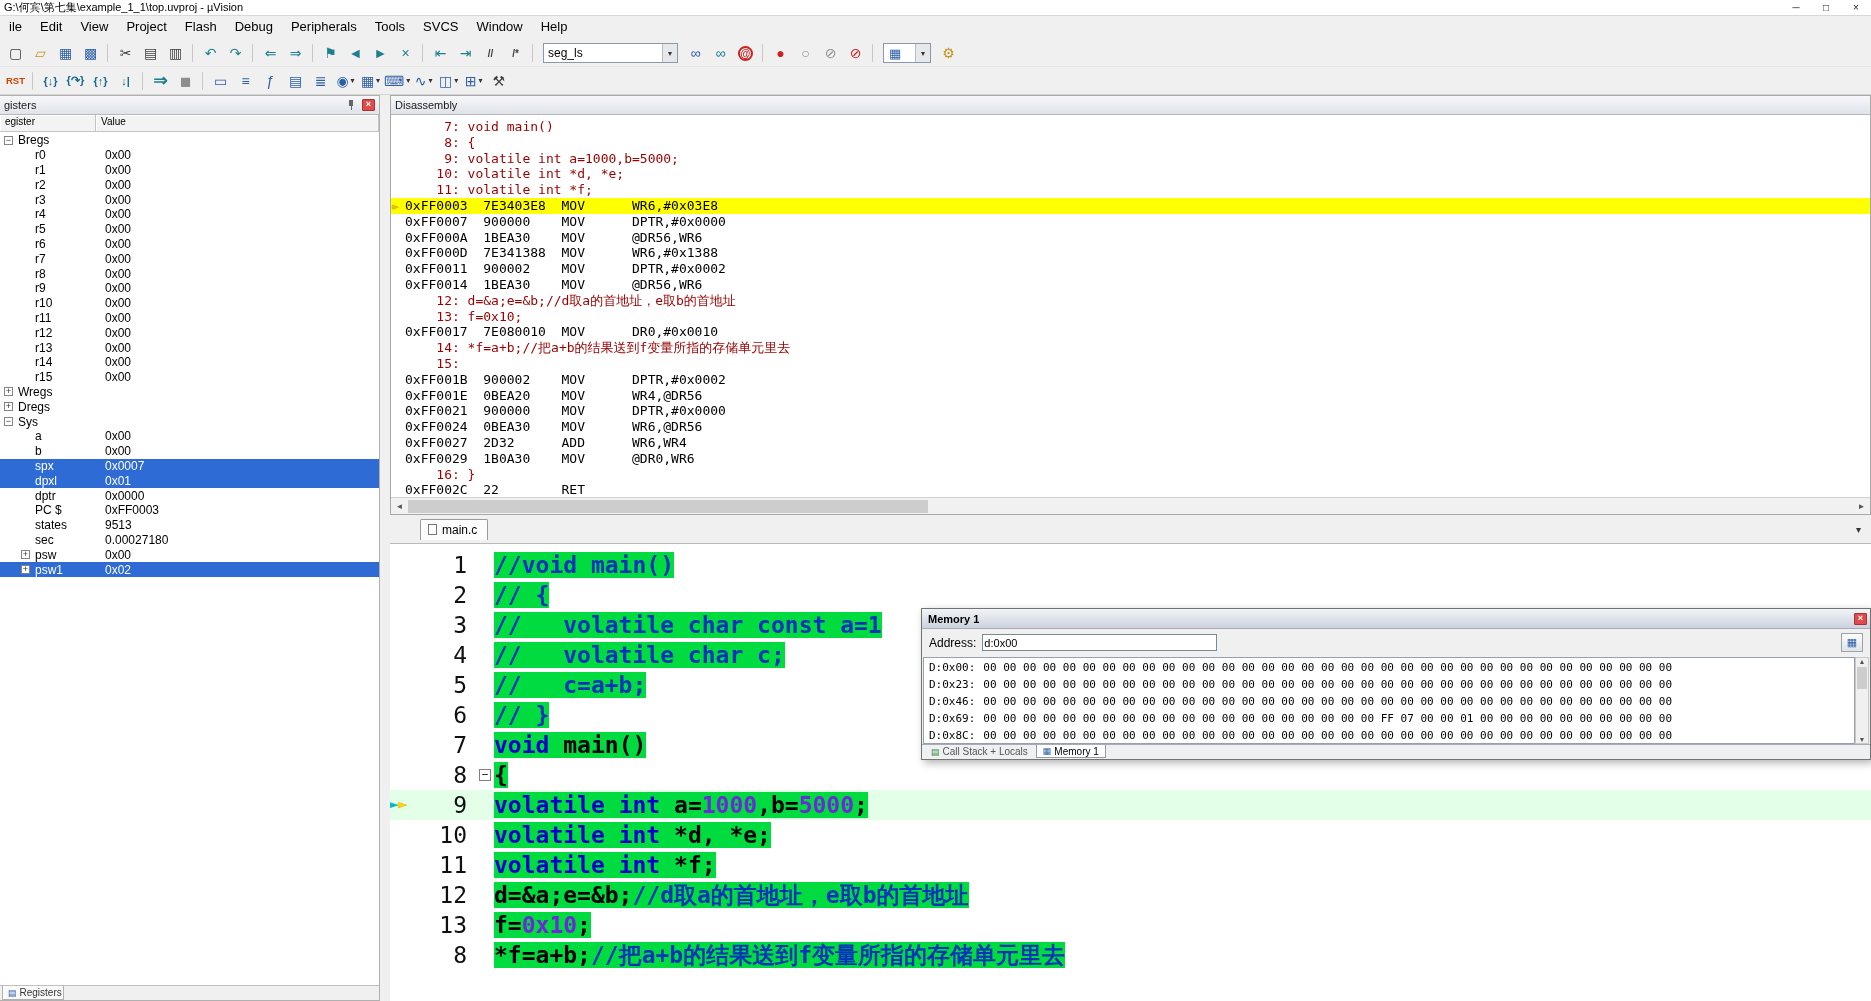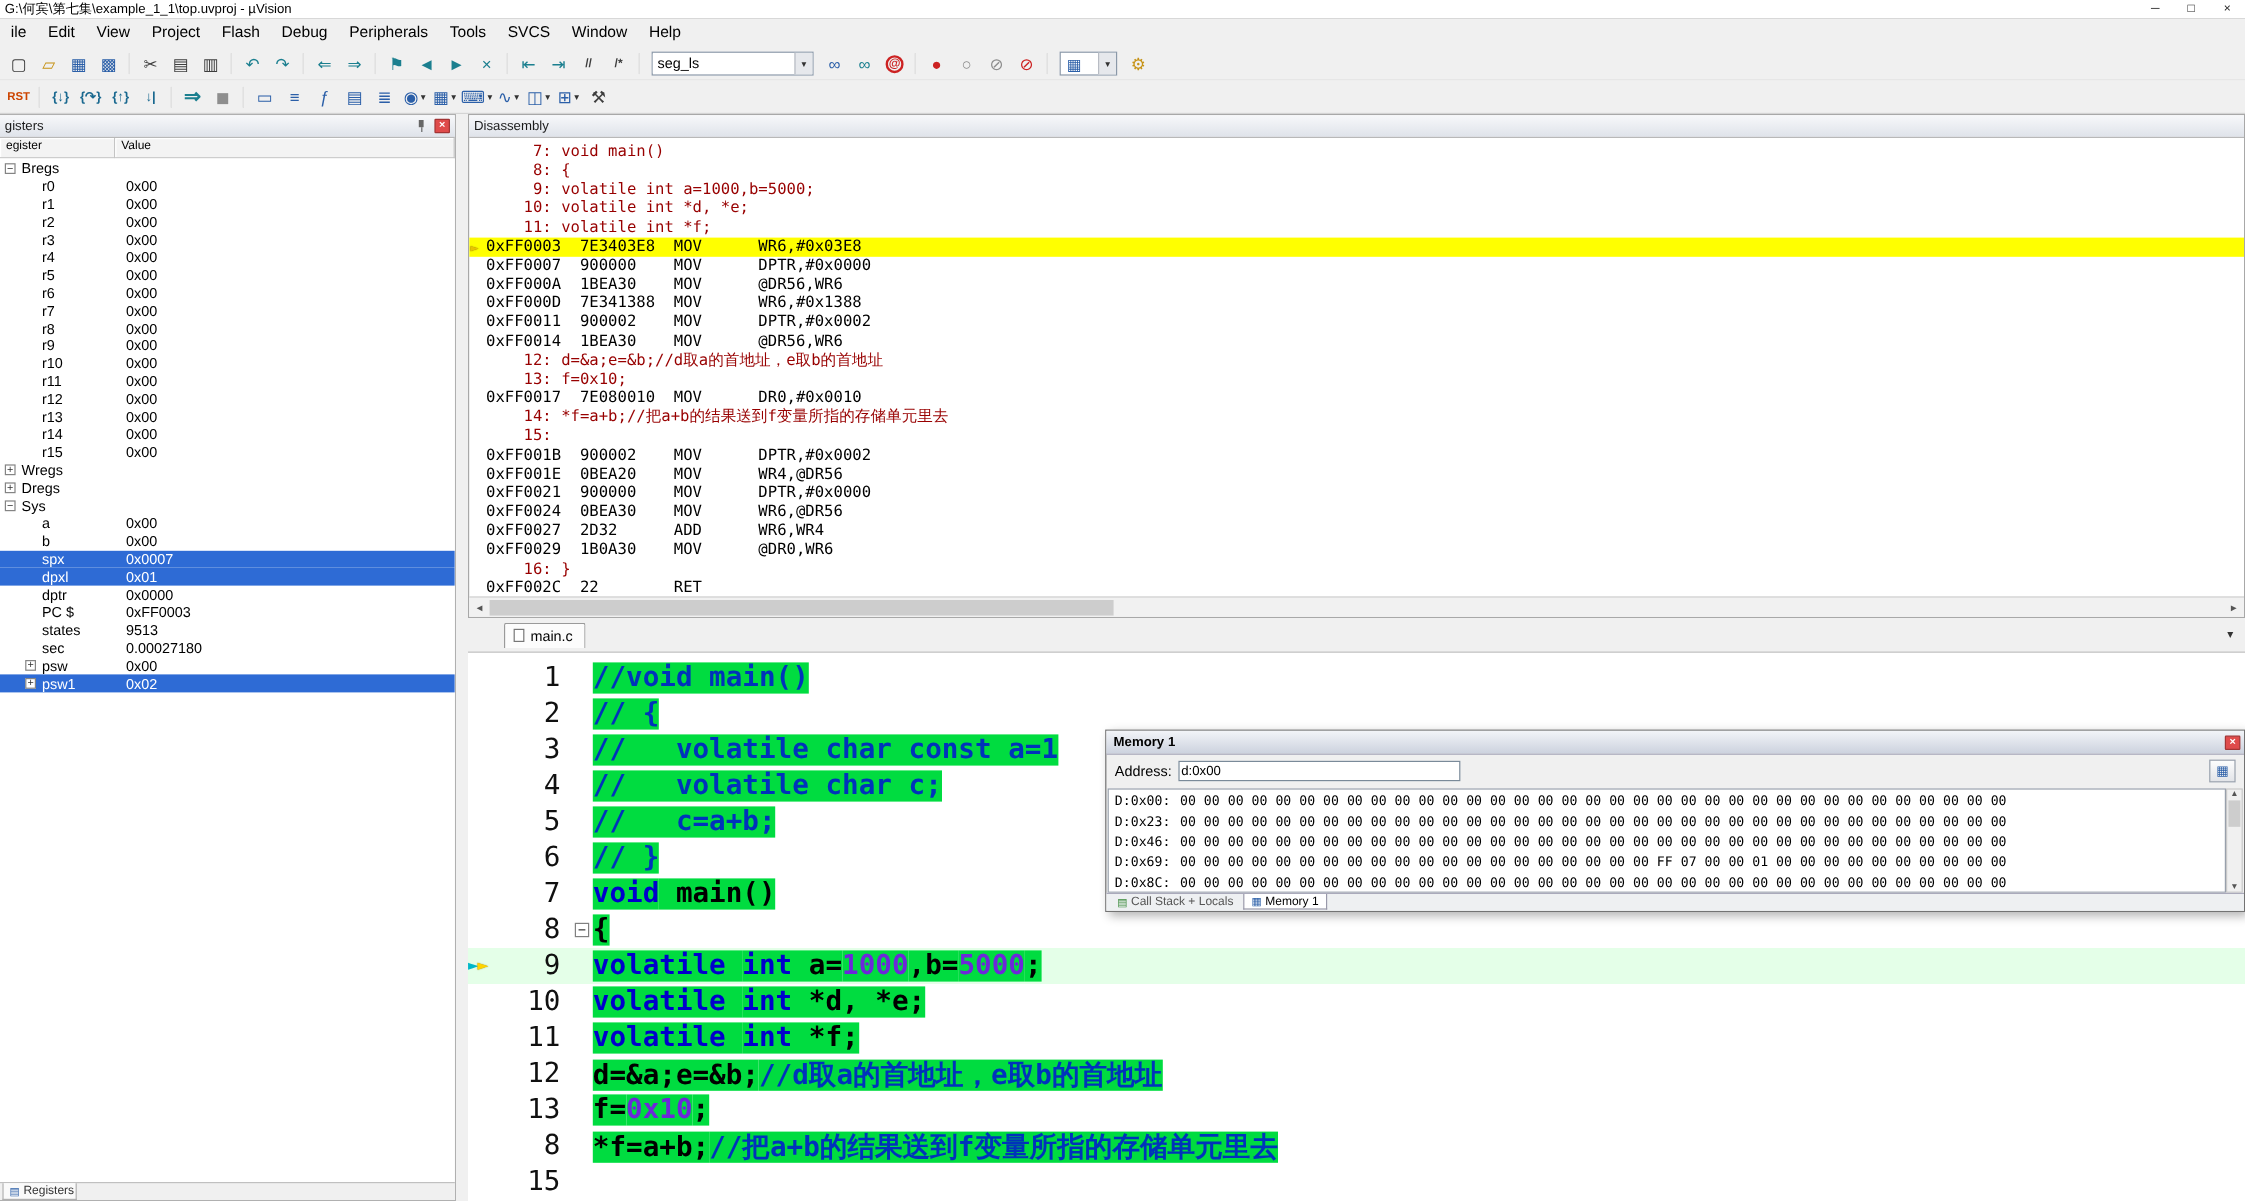--- a/index.html
+++ b/index.html
@@ -668,26 +668,20 @@
     <span class="ed-code"><span class="tok pl">f=</span><span class="tok num">0x10</span><span class="tok pl">;</span></span>
   </div>
     <div class="ed-line">
     <span class="ed-gutter"></span>
     <span class="ed-num">8</span>
     <span class="ed-foldcol"></span>
     <span class="ed-code"><span class="tok pl">*f=a+b;</span><span class="tok cm">//把a+b的结果送到f变量所指的存储单元里去</span></span>
   </div>
     <div class="ed-line">
     <span class="ed-gutter"></span>
-    <span class="ed-num">15</span>
-    <span class="ed-foldcol"></span>
-    <span class="ed-code"></span>
-  </div>
-    <div class="ed-line">
-    <span class="ed-gutter"></span>
 
     <span class="ed-foldcol"></span>
 
   </div>
   </div>
 
 <div id="memwin">
   <div class="mem-title">
     <span>Memory 1</span>
     <span class="close-btn">×</span>

